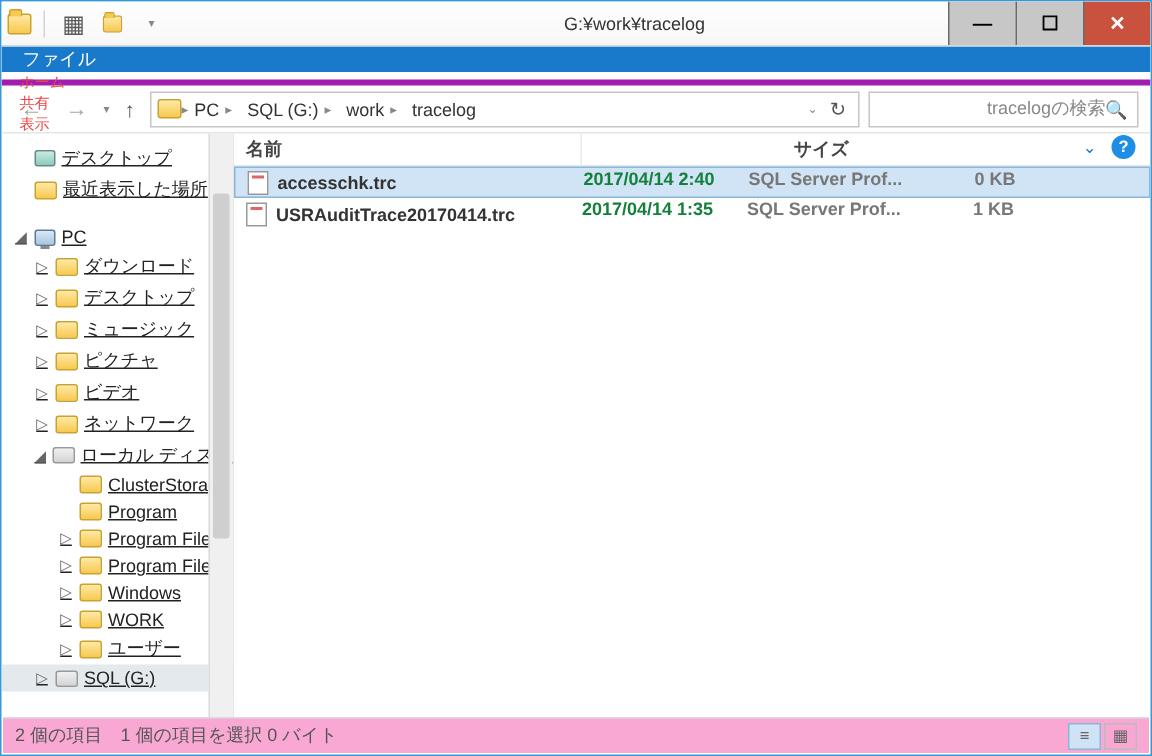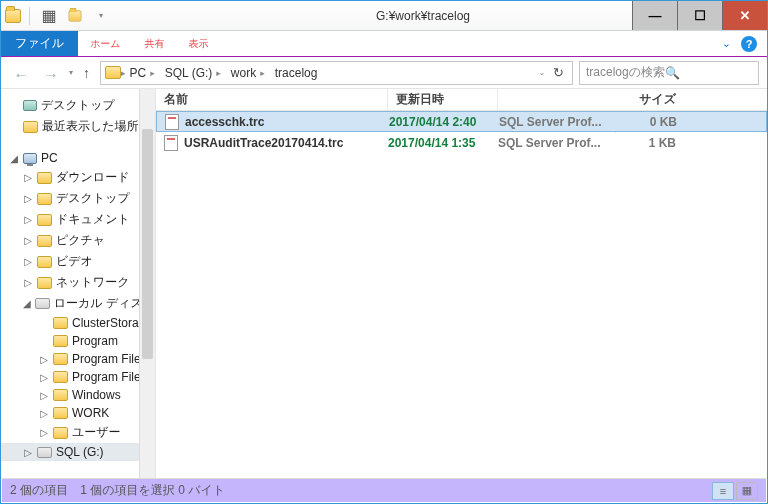--- a/index.html
+++ b/index.html
@@ -11,67 +11,67 @@
   .tb-folder::before{content:"";position:absolute;top:-4px;left:0;width:7px;height:4px;background:#f7c94f;border:1px solid #caa22f;border-bottom:none;border-radius:2px 2px 0 0;}
   .tb-sep { width:1px; height:18px; background:#d0d5da; margin:0 4px;}
   .tb-btn { width:22px; height:22px; display:flex; align-items:center; justify-content:center; color:#5b5b5b; cursor:default;}
   .title { position:absolute; left:50%; transform:translateX(-50%); font-size:12px; color:#333;margin-left:39px;}
   .winctrl { margin-left:auto; display:flex; height:100%;}
   .winctrl div{ width:45px; display:flex; align-items:center; justify-content:center; border-left:1px solid #6b6b6b; font-size:13px; font-weight:bold; }
   .wc-min{background:#c7c7c7;}
   .wc-max{background:#c7c7c7;}
   .wc-close{background:#c9523e;color:#fff;}
 
-  .ribbonbar { height:26px; display:flex; align-items:stretch; border-bottom:1px solid #a21caf; background:#fff;}
+  .ribbonbar { height:26px; display:flex; align-items:stretch; border-bottom:4px solid #a21caf; background:#fff;flex-direction:column;}
   .ribbon-file{ background:#1979ca; color:#fff; padding:0 14px; display:flex; align-items:center; font-size:12px;}
   .ribbon-tab{ padding:0 12px; display:flex; align-items:center; font-size:10px; color:#ef4444;}
   .ribbon-right{margin-left:auto;display:flex;align-items:center;gap:10px;padding-right:10px;color:#1979ca;font-size:12px;}
   .help-circle{width:16px;height:16px;border-radius:50%;background:#1e8de6;color:#fff;display:flex;align-items:center;justify-content:center;font-size:11px;font-weight:bold;}
 
   .navbar{height:32px;display:flex;align-items:center;padding:3px 8px;gap:6px;border-bottom:1px solid #e5e5e5;}
   .nav-arrow{width:24px;height:24px;border-radius:50%;display:flex;align-items:center;justify-content:center;color:#9aa;border:1px solid transparent;font-size:15px;}
   .dropdown-tiny{font-size:8px;color:#888;}
   .up-arrow{font-size:14px;color:#555;padding:0 4px;}
   .breadcrumb{flex:1;height:24px;border:1px solid #c6c6c6;display:flex;align-items:center;padding:0 4px;font-size:12px;color:#333;background:#fff;}
   .bc-item{padding:0 6px 0 4px;display:flex;align-items:center;gap:4px;}
   .bc-sep{color:#888;font-size:9px;}
   .bc-iconfolder{width:16px;height:13px;background:linear-gradient(#ffe9a6,#f7c94f);border:1px solid #caa22f;border-radius:2px;}
   .bc-right{margin-left:auto;display:flex;align-items:center;gap:8px;padding-right:4px;color:#555;}
   .refresh{font-size:13px;}
-  .searchbox{width:180px;height:24px;border:1px solid #c6c6c6;display:flex;align-items:center;padding:0 6px;font-size:12px;color:#888;justify-content:flex-start;}
+  .searchbox{width:180px;height:24px;border:1px solid #c6c6c6;display:flex;align-items:center;padding:0 6px;font-size:12px;color:#888;justify-content:flex-end;}
 
   .body{display:flex;height:390px;}
   .tree{width:155px;overflow:hidden;border-right:1px solid #e5e5e5;font-size:12px;padding:6px 0;position:relative;}
   .tree-scroll{position:absolute;right:0;top:0;bottom:0;width:16px;background:#f0f0f0;border-left:1px solid #ddd;}
   .tree-scroll .thumb{position:absolute;left:2px;right:2px;top:40px;height:230px;background:#cfcfcf;border-radius:2px;}
-  .tree-item{display:flex;align-items:center;gap:4px;padding:2px 0 2px 8px;white-space:nowrap;color:#222;}
+  .tree-item{display:flex;align-items:center;gap:4px;padding:2px 0 2px 8px;white-space:nowrap;color:#222;text-decoration:underline;}
   .tree-item.sel{background:#e4e9ee;}
   .ind1{padding-left:22px;} .ind2{padding-left:38px;}
   .exp{width:10px;font-size:10px;color:#666;display:inline-block;text-align:center;}
   .i-folder{width:15px;height:12px;background:linear-gradient(#ffe9a6,#f7c94f);border:1px solid #caa22f;border-radius:2px;display:inline-block;flex-shrink:0;}
   .i-pc{width:14px;height:11px;border:1px solid #5a7a9a;background:linear-gradient(#d9e8f5,#a8c5de);border-radius:2px;display:inline-block;flex-shrink:0;position:relative;}
   .i-pc::after{content:"";position:absolute;bottom:-3px;left:3px;right:3px;height:2px;background:#888;}
   .i-desktop{width:14px;height:11px;border:1px solid #688;background:linear-gradient(#c9ebe2,#8cc9bb);border-radius:2px;display:inline-block;flex-shrink:0;}
   .i-drive{width:15px;height:11px;border:1px solid #999;background:linear-gradient(#f0f0f0,#d4d4d4);border-radius:2px;display:inline-block;flex-shrink:0;}
   .i-net{width:14px;height:11px;border:1px solid #4a7aa8;background:linear-gradient(#cfe3f5,#9cc2e3);border-radius:2px;display:inline-block;flex-shrink:0;}
 
   .main{flex:1;display:flex;flex-direction:column;font-weight:bold;}
   .cols{display:flex;height:22px;border-bottom:1px solid #e5e5e5;font-size:12px;color:#444;align-items:center;}
   .col{padding:0 8px;border-right:1px solid #eaeaea;height:100%;display:flex;align-items:center;}
   .c1{width:232px;} .c2{width:110px;} .c3{width:118px;margin-top:45px;} .c4{width:80px;justify-content:flex-end;padding-right:20px;border-right:none;}
 
   .rows{flex:1;}
-  .row{display:flex;height:21px;align-items:center;font-size:12px;color:#333;}
+  .row{display:flex;height:21px;font-size:12px;color:#333;}
   .row.sel{background:#d0e4f5;border:1px solid #88b7dd;}
   .r1{width:232px;padding-left:8px;display:flex;align-items:center;gap:6px;}
   .r2{width:110px;color:#15803d;} .r3{width:118px;color:#777;} .r4{width:80px;text-align:right;color:#777;padding-right:20px;}
   .i-file{width:14px;height:16px;background:#fff;border:1px solid #999;position:relative;flex-shrink:0;}
   .i-file::before{content:"";position:absolute;inset:2px 2px auto 2px;height:2px;background:#d66;}
 
-  .statusbar{position:absolute;bottom:1px;left:1px;right:1px;height:24px;border-top:1px solid #dcdcdc;display:flex;align-items:center;font-size:12px;color:#555;padding:0 8px;background:#c4b5fd;}
+  .statusbar{position:absolute;bottom:1px;left:1px;right:1px;height:24px;border-top:1px solid #dcdcdc;display:flex;align-items:center;font-size:12px;color:#555;padding:0 8px;background:#f9a8d4;}
   .status-right{margin-left:auto;display:flex;gap:2px;}
   .view-btn{width:22px;height:18px;border:1px solid #bbb;display:flex;align-items:center;justify-content:center;font-size:11px;color:#666;}
   .view-btn.active{background:#cfe3f5;border-color:#88b7dd;}
 </style>
 </head>
 <body>
 
 <div class="titlebar">
   <div class="tb-icons">
     <span class="tb-folder"></span>
@@ -159,21 +159,21 @@
         <span>ダウンロード</span>
       </div>
     <div class="tree-item ind1">
         <span class="exp">▷</span>
         <span class="i-folder"></span>
         <span>デスクトップ</span>
       </div>
     <div class="tree-item ind1">
         <span class="exp">▷</span>
         <span class="i-folder"></span>
-        <span>ドキュメント</span>
+        <span>ミュージック</span>
       </div>
     <div class="tree-item ind1">
         <span class="exp">▷</span>
         <span class="i-folder"></span>
         <span>ピクチャ</span>
       </div>
     <div class="tree-item ind1">
         <span class="exp">▷</span>
         <span class="i-folder"></span>
         <span>ビデオ</span>
@@ -235,21 +235,20 @@
         <span>ネットワーク</span>
       </div>
     <div class="tree-scroll">
         <div class="thumb"></div>
       </div>
   </div>
 
   <div class="main">
     <div class="cols">
       <div class="col c1">名前</div>
-      <div class="col c2">更新日時</div>
       <div class="col c3">種類</div>
       <div class="col c4">サイズ</div>
     </div>
     <div class="rows">
       <div class="row sel">
         <div class="r1">
             <span class="i-file"></span>
             <span>accesschk.trc</span>
           </div>
         <div class="r2">2017/04/14 2:40</div>

